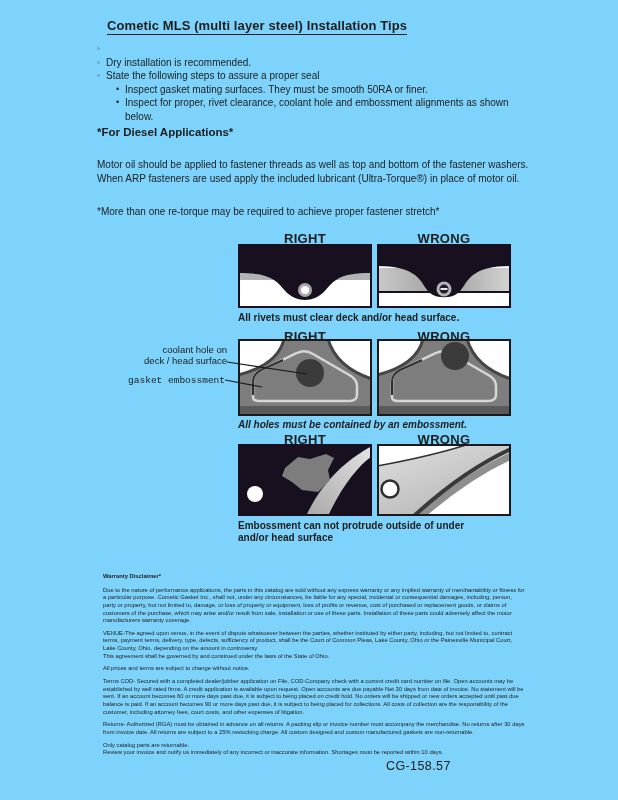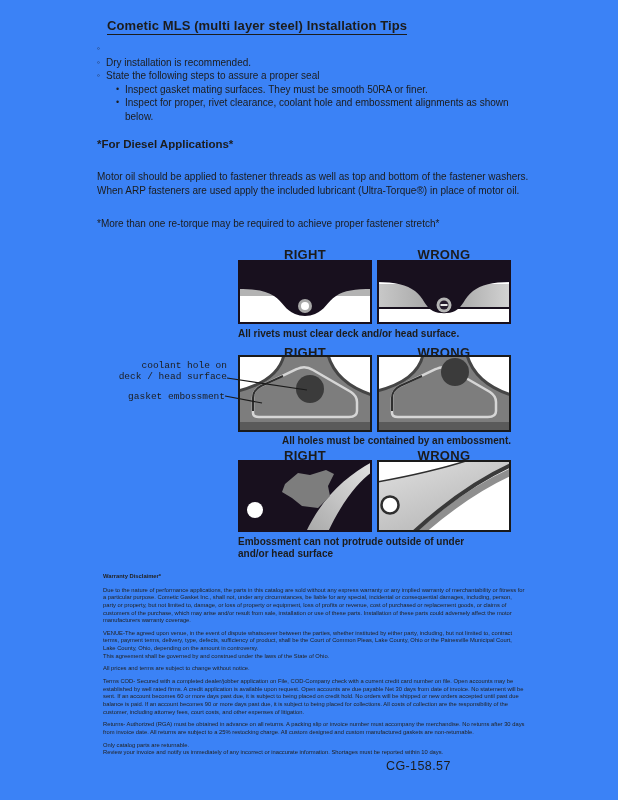--- a/index.html
+++ b/index.html
@@ -1,30 +1,30 @@
 <!DOCTYPE html>
 <html><head>
 <meta charset="utf-8">
 <style>
   html,body{margin:0;padding:0;background:#ffffff;}
-  .page{position:relative;width:618px;height:800px;background:#3b82f6;overflow:hidden;
+  .page{position:relative;width:618px;height:800px;background:#7dd3fc;overflow:hidden;
         font-family:"Liberation Sans", sans-serif;color:#1c1c1c;}
   
   .content{position:absolute;left:97px;top:16px;width:432px;}
   .title{display:inline-block;margin-left:10px;font-size:13px;font-weight:bold;
          border-bottom:1.5px solid #1c1c1c;padding-bottom:1px;letter-spacing:.1px;}
   .bullets{margin-top:7px;font-size:10px;line-height:13.5px;}
   .bullet{display:flex;}
   .bullet .mk{width:9px;flex:0 0 9px;font-size:8px;line-height:13.5px;text-align:left;}
   .subbullet{display:flex;margin-left:19px;}
   .subbullet .mk{width:9px;flex:0 0 9px;font-size:9px;line-height:13.5px;}
-  .diesel-head{margin-top:15px;font-size:11.5px;font-weight:bold;}
+  .diesel-head{margin-top:3px;font-size:11.5px;font-weight:bold;}
   .para{margin-top:20px;font-size:10px;line-height:13.5px;white-space:pre-line;}
   
-  .diagrams{position:absolute;left:0;top:244px;width:608px;height:322px;}
+  .diagrams{position:absolute;left:0;top:228px;width:608px;height:322px;}
   .dg-header{position:absolute;width:134px;text-align:center;font-size:13px;font-weight:bold;letter-spacing:.3px;}
   .dg-img{position:absolute;width:134px;}
   .dg-caption{position:absolute;font-size:10px;font-weight:bold;line-height:11.5px;white-space:pre-line;}
   .callout{position:absolute;font-size:9.5px;line-height:11px;text-align:right;white-space:pre-line;}
   .c-right{left:238px;} .c-wrong{left:377px;}
   
   .disclaimer{position:absolute;left:103px;top:573px;width:422px;font-size:5.8px;line-height:1.32;color:#222;}
   .disclaimer p{margin:0 0 5px 0;white-space:pre-line;}
   .disclaimer .dhead{font-weight:bold;margin-bottom:6px;}
   .pagenum{position:absolute;left:386px;top:759px;font-size:12.5px;letter-spacing:.4px;color:#1c1c1c;}
@@ -95,21 +95,21 @@
       <circle cx="67" cy="45" r="4.5" fill="#241b2d"></circle>
       <rect x="63.5" y="44" width="7" height="2" fill="#e8e8e8"></rect>
       <rect x="1" y="1" width="132" height="62" fill="none" stroke="#18101e" stroke-width="2"></rect>
     </svg>
 
     <div class="dg-caption" style="left:238px;top:84px;">All rivets must clear deck and/or head surface.</div>
 
     <div class="dg-header c-right" style="top:101px;">RIGHT</div>
     <div class="dg-header c-wrong" style="top:101px;">WRONG</div>
 
-    <div class="callout" style="left:110px;top:116px;width:117px;font-family:Liberation Mono, monospace;">coolant hole on
+    <div class="callout" style="left:110px;top:116px;width:117px;">coolant hole on
 deck / head surface</div>
     <div class="callout" style="left:110px;top:147px;width:115px;font-family:Liberation Mono, monospace;">gasket embossment</div>
 
     <svg class="dg-img c-right" style="top:111px;" width="134" height="77" viewBox="0 0 134 77">
       <rect width="134" height="77" fill="#7d7d7d"></rect>
       <rect y="67" width="134" height="10" fill="#5a5a5a"></rect>
       <path d="M0,0 L46,0 Q40,26 0,36 Z" fill="#ffffff"></path>
       <path d="M46,0 Q40,26 0,36" fill="none" stroke="#454545" stroke-width="3"></path>
       <path d="M134,0 L90,0 Q98,28 134,40 Z" fill="#ffffff"></path>
       <path d="M90,0 Q98,28 134,40" fill="none" stroke="#454545" stroke-width="3"></path>
@@ -125,21 +125,21 @@
       <path d="M0,0 L46,0 Q40,26 0,36 Z" fill="#ffffff"></path>
       <path d="M46,0 Q40,26 0,36" fill="none" stroke="#454545" stroke-width="3"></path>
       <path d="M134,0 L90,0 Q98,28 134,40 Z" fill="#ffffff"></path>
       <path d="M90,0 Q98,28 134,40" fill="none" stroke="#454545" stroke-width="3"></path>
       <path d="M15,58 L15,43 Q15,35 23,31 L59,14 Q67,10 75,15 L113,37 Q119,41 119,47 L119,56 Q119,62 111,62 L21,62 Q15,62 15,58 Z" fill="none" stroke="#d6d6d6" stroke-width="2.5"></path>
       <path d="M15,56 L15,43 Q15,35 23,31 L45,21" fill="none" stroke="#2f2f2f" stroke-width="2"></path>
       <circle cx="78" cy="17" r="14" fill="#3b3b3b"></circle>
       <rect x="1" y="1" width="132" height="75" fill="none" stroke="#1a1a1a" stroke-width="2"></rect>
     </svg>
 
-    <div class="dg-caption" style="left:238px;top:191px;width:273px;text-align:right;">All holes must be contained by an embossment.</div>
+    <div class="dg-caption" style="left:238px;top:191px;width:273px;text-align:left;font-style:italic;">All holes must be contained by an embossment.</div>
 
     <div class="dg-header c-right" style="top:204px;">RIGHT</div>
     <div class="dg-header c-wrong" style="top:204px;">WRONG</div>
 
     <svg class="dg-img c-right" style="top:216px;" width="134" height="72" viewBox="0 0 134 72">
       <defs>
         <linearGradient id="gb3" x1="1" y1="0" x2="0" y2="1">
           <stop offset="0" stop-color="#e3e3e3"></stop>
             <stop offset="1" stop-color="#a8a8a8"></stop>
         </linearGradient>

